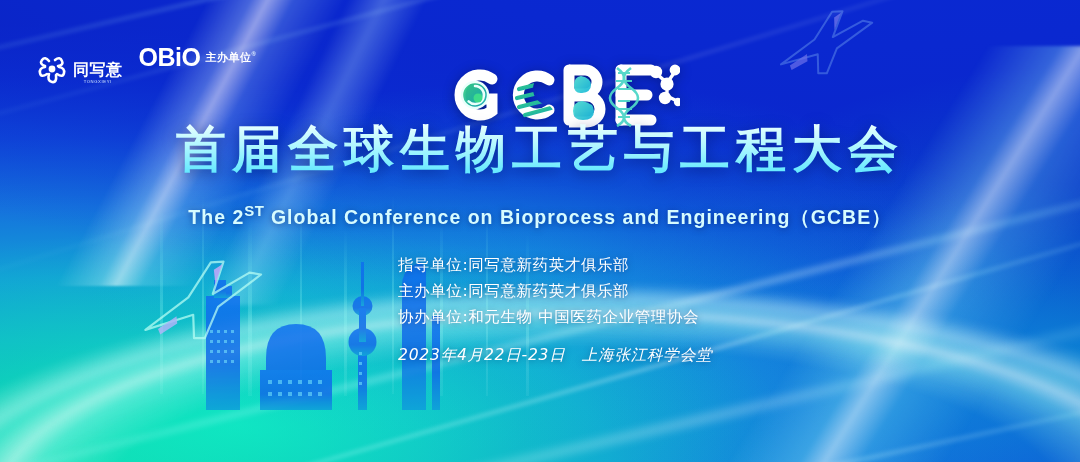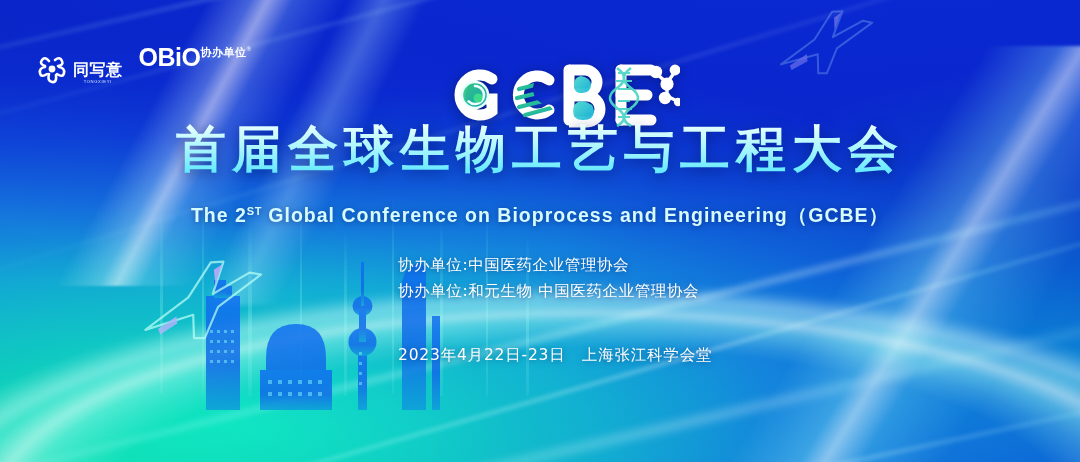--- a/index.html
+++ b/index.html
@@ -90,21 +90,21 @@
   .skyline{position:absolute;left:120px;bottom:52px;width:320px;height:190px;opacity:.95;}
   .plane-left{position:absolute;left:128px;bottom:118px;width:150px;height:90px;opacity:.85;}
   .plane-top{position:absolute;left:770px;top:6px;width:110px;height:72px;opacity:.55;}
 
   
   .logos{position:absolute;left:36px;top:28px;display:flex;align-items:center;gap:16px;z-index:6;}
   .logo-tongxieyi{display:flex;align-items:flex-end;gap:3px;}
   .logo-tx-text{display:flex;flex-direction:column;align-items:center;line-height:1;padding-bottom:2px;}
   .logo-tx-cn{font-size:16px;color:#fff;letter-spacing:.5px;font-weight:700;margin-top:34px;}
   .logo-tx-en{font-size:4.2px;color:#cfe6ff;letter-spacing:.6px;margin-top:2px;}
-  .logo-obio{display:flex;}
+  .logo-obio{display:flex;align-items:center;gap:5px;}
   .obio-word{font-size:25px;font-weight:800;color:#ffffff;letter-spacing:-0.5px;line-height:1;}
   .obio-cn{font-size:11px;font-weight:700;color:#ffffff;letter-spacing:.5px;position:relative;}
   .obio-reg{font-size:6px;vertical-align:super;color:#dfefff;}
 
   
   .gcbe{position:absolute;left:445px;top:56px;z-index:6;display:flex;align-items:flex-start;}
   .gcbe svg{filter:drop-shadow(0 2px 6px rgba(0,10,60,.45));}
 
   
   .title-cn{
@@ -118,35 +118,36 @@
     text-shadow:0 0 1px rgba(120,255,255,.0);
     filter:drop-shadow(0 3px 7px rgba(2,18,90,.55));
     line-height:1;
   }
   .title-en{
     position:absolute;left:0;right:0;top:202px;text-align:center;z-index:6;
     font-size:19.5px;font-weight:700;letter-spacing:1.0px;
     color:#d6fbff;
     filter:drop-shadow(0 1px 3px rgba(2,18,90,.5));
   }
-  .title-en sup{font-size:11px;letter-spacing:.5px;}
+  .title-en sup{font-size:15px;letter-spacing:.5px;}
 
   
   .org{
     position:absolute;left:398px;top:252px;z-index:6;
     font-family:"DejaVu Sans","Liberation Sans",sans-serif;
     color:#ffffff;font-size:15.5px;line-height:26px;letter-spacing:.6px;
     filter:drop-shadow(0 1px 3px rgba(2,25,95,.5));
   }
   .org div{white-space:nowrap;}
   .datetime{
     position:absolute;left:398px;top:345px;z-index:6;
     font-family:"DejaVu Sans","Liberation Sans",sans-serif;
     color:#ffffff;font-size:15.5px;letter-spacing:.8px;white-space:nowrap;
     filter:drop-shadow(0 1px 3px rgba(2,25,95,.5));
+    font-style:italic;
   }
 </style>
 </head>
 <body>
 
 <div id="banner">
 
   <div class="bg-layer bg-base"></div>
   <div class="bg-layer bg-blueTop"></div>
   <div class="bg-layer bg-tealGlow"></div>
@@ -282,21 +283,21 @@
         <circle cx="16" cy="15" r="3.4" fill="#ffffff"></circle>
       </svg>
       <div class="logo-tx-text">
         <span class="logo-tx-cn">同写意</span>
         <span class="logo-tx-en">TONGXIEYI</span>
       </div>
     </div>
 
     <div class="logo-obio">
       <span class="obio-word">OBiO</span>
-      <span class="obio-cn"><span>协办单位</span><span class="obio-reg">®</span></span>
+      <span class="obio-cn"><span>主办单位</span><span class="obio-reg">®</span></span>
     </div>
   </div>
 
   <div class="gcbe">
     <svg width="235" height="78" viewBox="0 0 235 78">
       <defs>
         <linearGradient id="gGreen" x1="0" y1="0" x2="1" y2="1">
           <stop offset="0%" stop-color="#38d07f"></stop>
           <stop offset="100%" stop-color="#14a7b8"></stop>
         </linearGradient>
@@ -379,19 +380,20 @@
         <circle cx="233" cy="46" r="4.2"></circle>
       </g>
     </svg>
   </div>
 
   <div class="title-cn">首届全球生物工艺与工程大会</div>
 
   <div class="title-en"><span>The 2</span><sup>ST</sup><span> Global Conference on Bioprocess and Engineering（GCBE）</span></div>
 
   <div class="org">
-    <div>协办单位:中国医药企业管理协会</div>
+    <div>指导单位:同写意新药英才俱乐部</div>
+    <div>主办单位:同写意新药英才俱乐部</div>
     <div>协办单位:和元生物 中国医药企业管理协会</div>
   </div>
 
   <div class="datetime">2023年4月22日-23日　上海张江科学会堂</div>
 
 </div>
 
 </body></html>

